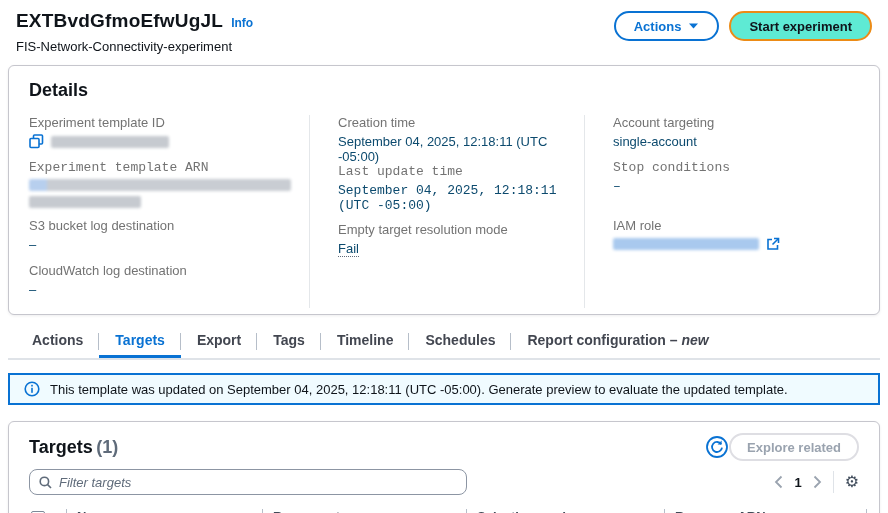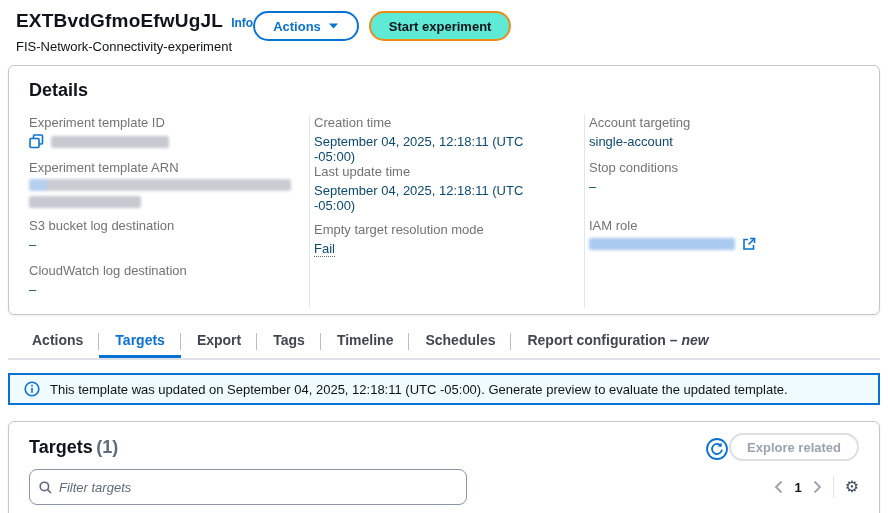--- a/index.html
+++ b/index.html
@@ -3,41 +3,41 @@
 <meta charset="utf-8">
 <style>
   * { margin:0; padding:0; box-sizing:border-box; }
   html,body { background:#fff; }
   .page {
     width:888px; height:513px; position:relative; overflow:hidden;
     background:#fff; color:#0f141a;
     font-family:"Liberation Sans", sans-serif; font-size:13px;
   }
   
-  .top { display:flex; align-items:flex-start; padding:10px 16px 4px; }
+  .top { display:flex; justify-content:space-between; align-items:flex-start; padding:10px 16px 4px; }
   .title-row { display:flex; align-items:baseline; gap:8px; }
   .page-title { font-size:19px; font-weight:700; letter-spacing:.2px; }
   .info-link { font-size:12px; font-weight:700; color:#0972d3; cursor:pointer; }
   .subtitle { font-size:13px; margin-top:7px; color:#0f141a; }
   .hdr-buttons { display:flex; gap:10px; align-items:center; padding-top:1px; }
   .btn { height:30px; border-radius:18px; padding:0 18px; font-size:13px; font-weight:700;
          display:inline-flex; align-items:center; gap:7px; cursor:pointer; white-space:nowrap;
          font-family:"Liberation Sans", sans-serif; }
   .btn-secondary { border:2px solid #0972d3; color:#0972d3; background:#fff; }
   .btn-primary { border:2px solid #ec8b16; background:#5eead4; color:#0f141a; }
   
   .card { margin:0 8px; background:#fff; border:1px solid #c6c6cd; border-radius:6px;
           box-shadow:0 1px 3px rgba(0,7,22,.07); }
   .details-card { margin-top:7px; padding:14px 20px 6px; }
   .card-title { font-size:18px; font-weight:700; }
   .details-grid { display:grid; grid-template-columns:1fr 1fr 1fr; margin-top:14px; }
   .dcol { padding-right:18px; min-height:190px; }
-  .dcol + .dcol { border-left:1px solid #e4e7ea; padding-left:4px; }
+  .dcol + .dcol { border-left:1px solid #e4e7ea; padding-left:28px; }
   .field { min-height:45px; }
-  .field.tall { min-height:58px; }
+  .field.tall { min-height:58px;font-family:Liberation Mono, monospace; }
   .flabel { font-size:13px; color:#737373; margin-bottom:4px; }
   .fvalue { font-size:13px; color:#0c4a6e; }
   .fvalue.dotted { display:inline-block; border-bottom:1px dotted #5f6b7a; cursor:help; }
   .vrow { display:flex; align-items:center; gap:7px; }
   .redact { height:12px; border-radius:2px; background:#c6cad0; filter:blur(1.6px); }
   .redact.blue { background:#a9c9ee; }
   .redact.mix { background:linear-gradient(90deg,#b7cfee 0 18px,#c9cdd3 18px); }
   .redact-stack .redact { margin-bottom:5px; }
   
   .tabs { display:flex; margin:10px 8px 0; padding-left:8px; border-bottom:2px solid #dfe3e8; }
@@ -48,26 +48,26 @@
   .tab.active { color:#0972d3; box-shadow:inset 0 -3px 0 #0972d3; }
   .tab i { font-style:italic; }
   
   .banner { margin:13px 8px 16px; border:2px solid #0972d3; border-radius:0; background:#f0fbff;
             padding:6px 14px; display:flex; align-items:center; gap:10px; font-size:13px; min-height:30px; }
   
   .targets-card { margin-top:13px; padding-bottom:6px; }
   .tgt-head { display:flex; justify-content:space-between; align-items:center; padding:11px 20px 0; }
   .tgt-title { font-size:18px; font-weight:700; }
   .tgt-count { color:#5f6b7a; font-weight:700; }
-  .tgt-actions { display:flex; align-items:flex-end; }
+  .tgt-actions { display:flex; align-items:center; }
   .icon-btn { background:none; border:none; cursor:pointer; display:flex; align-items:center; padding:0; }
   .btn-disabled { height:28px; border-radius:16px; padding:0 16px; font-size:13px; font-weight:700;
                   border:2px solid #dedee3; color:#9aa3af; background:#fff; cursor:default; white-space:nowrap; }
   .filter-row { display:flex; justify-content:space-between; align-items:center; padding:8px 20px 8px; }
-  .search { width:438px; height:36px; border:1px solid #8c95a3; border-radius:8px;
+  .search { width:438px; height:26px; border:1px solid #8c95a3; border-radius:8px;
             display:flex; align-items:center; gap:7px; padding:0 9px; background:#fff; }
   .search input { border:none; outline:none; flex:1; font-size:13px; font-style:italic; color:#0f141a;
                   font-family:"Liberation Sans", sans-serif; background:transparent; }
   .search input::placeholder { color:#5f6b7a; font-style:italic; }
   .pager { display:flex; align-items:center; gap:11px; }
   .pg-chevron { color:#9aa3af; font-size:14px; cursor:pointer; line-height:1; }
   .pg-num { font-weight:700; font-size:13px; color:#0f141a; cursor:pointer; }
   .pg-div { width:1px; height:22px; background:#dfe3e8; }
   .gear { font-size:16px; color:#414d5c; cursor:pointer; line-height:1; }
   

